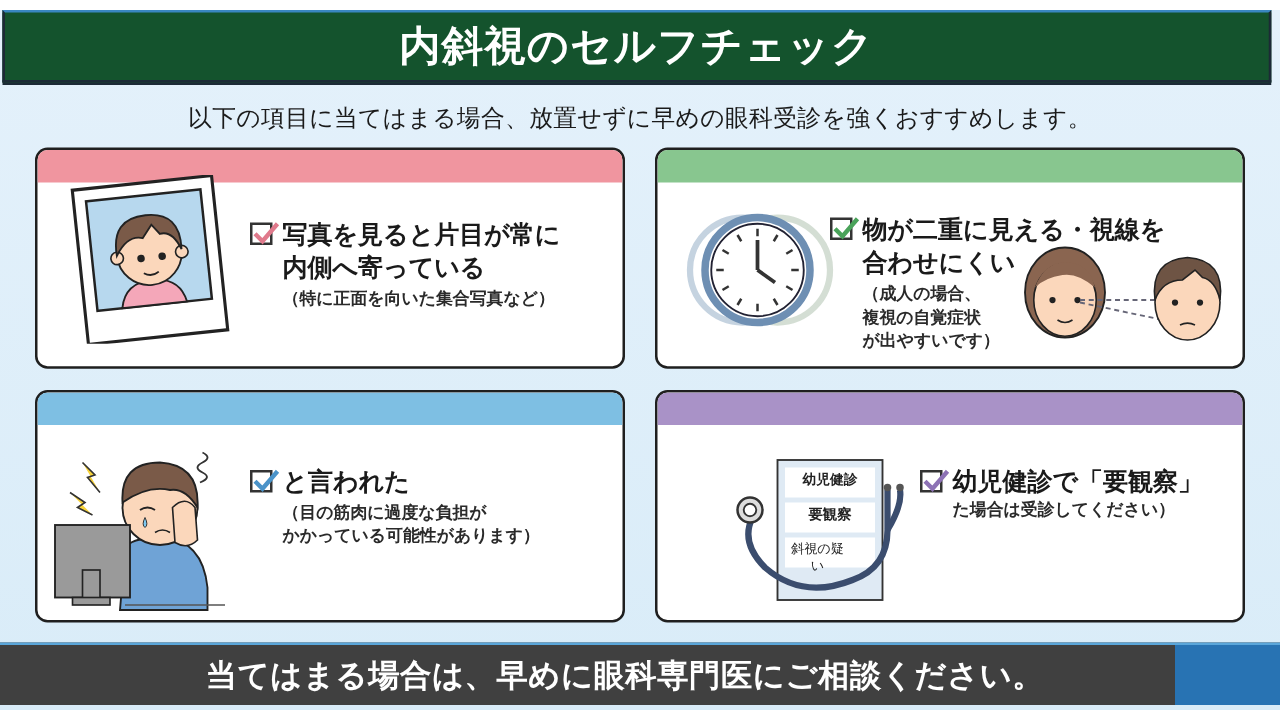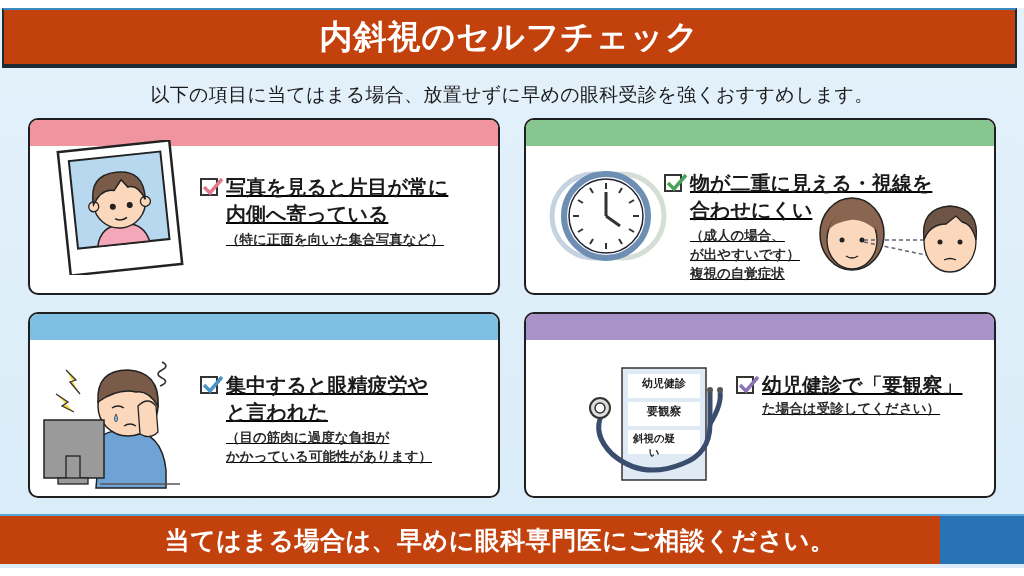--- a/index.html
+++ b/index.html
@@ -5,21 +5,21 @@
   * { box-sizing: border-box; margin: 0; padding: 0; }
   html, body { width: 1024px; height: 576px; overflow: hidden; background: #ffffff; }
   body { font-family: "DejaVu Sans", "Liberation Sans", sans-serif; position: relative; }
 
   .canvas {
     position: absolute; left: 0; top: 8px; width: 1024px; height: 560px;
     background: linear-gradient(#e4f1fb, #d9ecf8);
   }
   .title-banner {
     position: absolute; left: 2px; top: 8px; width: 1015px; height: 58px;
-    background: #c2410c; border: 2px solid #1c2a36; border-top-color: #3a87c1;
+    background: #14532d; border: 2px solid #1c2a36; border-top-color: #3a87c1;
     display: flex; align-items: center; justify-content: center;
     box-shadow: 0 2px 0 #1c2a36;
   }
   .title-banner h1 {
     color: #ffffff; font-size: 33px; font-weight: bold; letter-spacing: 1px;
   }
   .subtitle {
     position: absolute; left: 0; top: 82px; width: 1024px; text-align: center;
     font-size: 19px; font-weight: normal; color: #1a1a1a; letter-spacing: 0.3px;
   }
@@ -27,35 +27,35 @@
   .card {
     position: absolute; width: 472px; background: #ffffff;
     border: 2.5px solid #1f1f1f; border-radius: 10px; overflow: hidden;
   }
   .card .bar { height: 26px; width: 100%; }
   .card-1 { left: 28px; top: 118px; height: 177px; }
   .card-2 { left: 524px; top: 118px; height: 177px; }
   .card-3 { left: 28px; top: 312px; height: 186px; }
   .card-4 { left: 524px; top: 312px; height: 186px; }
 
-  .card-text { position: absolute; text-decoration: underline; }
+  .card-text { position: absolute; }
   .check-line { display: flex; align-items: flex-start; }
   .checkbox {
     width: 18px; height: 18px; border: 2px solid #333; margin-top: 4px; margin-right: 8px;
     position: relative; flex: none; background: #fff;
   }
   .checkbox svg { position: absolute; left: -1px; top: -5px; }
   .main-text { font-size: 20px; font-weight: bold; color: #1a1a1a; line-height: 27px; }
   .sub-text { font-size: 13.5px; font-weight: bold; color: #2a2a2a; line-height: 19px; margin-left: 26px; margin-top: 2px; }
 
   .illus { position: absolute; }
 
   .footer-banner {
     position: absolute; left: 0; top: 514px; width: 1024px; height: 50px;
-    background: #c2410c; display: flex; align-items: center; justify-content: center;
+    background: #404040; display: flex; align-items: center; justify-content: center;
     border-top: 2px solid #5aa6da;
   }
   .footer-banner .right-shade {
     position: absolute; right: 0; top: 0; width: 84px; height: 100%; background: #2873b3;
   }
   .footer-banner p {
     position: relative; color: #ffffff; font-size: 25px; font-weight: bold; letter-spacing: 0.5px;
     margin-right: 24px;
   }
 </style>
@@ -136,22 +136,22 @@
         <svg width="24" height="24" viewBox="0 0 24 24">
             <path d="M3 12 L9 18 L21 4" fill="none" stroke="#4aa35a" stroke-width="3.5"></path>
           </svg>
       </span>
       <div>
         <div class="main-text">物が二重に見える・視線を</div>
         <div class="main-text">合わせにくい</div>
       </div>
     </div>
     <div class="sub-text">（成人の場合、</div>
+    <div class="sub-text" style="margin-top:0">複視の自覚症状</div>
     <div class="sub-text" style="margin-top:0">が出やすいです）</div>
-    <div class="sub-text" style="margin-top:0">複視の自覚症状</div>
   </div>
   <div class="illus" style="left:290px; top:74px;">
     <svg width="170" height="80" viewBox="0 0 170 80">
       <ellipse cx="36" cy="40" rx="32" ry="36" fill="#8a6550" stroke="#222" stroke-width="1.5"></ellipse>
       <ellipse cx="36" cy="46" rx="25" ry="29" fill="#fbd7bb" stroke="#222" stroke-width="1.3"></ellipse>
       <path d="M12 36 Q20 14 40 16 Q56 18 60 36 Q46 24 34 26 Q20 28 12 36 Z" fill="#8a6550"></path>
       <circle cx="26" cy="46" r="2.5" fill="#222"></circle>
         <circle cx="46" cy="46" r="2.5" fill="#222"></circle>
       <path d="M30 62 Q36 66 42 62" fill="none" stroke="#222" stroke-width="1.3"></path>
       <line x1="48" y1="46" x2="120" y2="46" stroke="#667" stroke-width="1.5" stroke-dasharray="4 3"></line>
@@ -186,21 +186,20 @@
     </svg>
   </div>
   <div class="card-text" style="left:170px; top:58px;">
     <div class="check-line">
       <span class="checkbox">
         <svg width="24" height="24" viewBox="0 0 24 24">
             <path d="M3 12 L9 18 L21 4" fill="none" stroke="#4a93c9" stroke-width="3.5"></path>
           </svg>
       </span>
       <div>
-        <div class="main-text">集中すると眼精疲労や</div>
         <div class="main-text">と言われた</div>
       </div>
     </div>
     <div class="sub-text">（目の筋肉に過度な負担が</div>
     <div class="sub-text" style="margin-top:0">かかっている可能性があります）</div>
   </div>
 </div>
 
 <div class="card card-4">
   <div class="bar" style="background:#a992c7"></div>
@@ -212,21 +211,21 @@
       <rect x="46" y="66" width="72" height="24" fill="#fff"></rect>
       <path d="M20 50 Q10 70 30 90 Q60 116 100 100 Q128 90 128 60 L128 28" fill="none" stroke="#3b4d6e" stroke-width="5"></path>
       <path d="M128 60 Q140 40 138 28" fill="none" stroke="#3b4d6e" stroke-width="5"></path>
       <circle cx="128" cy="26" r="3" fill="#555"></circle>
         <circle cx="138" cy="26" r="3" fill="#555"></circle>
       <circle cx="18" cy="44" r="10" fill="#ddd" stroke="#333" stroke-width="2"></circle>
       <circle cx="18" cy="44" r="5" fill="#fff" stroke="#333" stroke-width="1.5"></circle>
     </svg>
     <div style="position:absolute; left:46px; top:12px; width:72px; text-align:center; font-size:11px; font-weight:bold; color:#222;">幼児健診</div>
     <div style="position:absolute; left:46px; top:40px; width:72px; text-align:center; font-size:11.5px; font-weight:bold; color:#222;">要観察</div>
-    <div style="position:absolute; left:46px; top:68px; width:52px; text-align:center; font-size:10.5px; font-weight:bold; color:#222;">斜視の疑い</div>
+    <div style="position:absolute; left:46px; top:68px; width:52px; text-align:center; font-size:10.5px; font-weight:normal; color:#222;">斜視の疑い</div>
   </div>
   <div class="card-text" style="left:210px; top:58px;">
     <div class="check-line">
       <span class="checkbox">
         <svg width="24" height="24" viewBox="0 0 24 24">
             <path d="M3 12 L9 18 L21 4" fill="none" stroke="#8d72b5" stroke-width="3.5"></path>
           </svg>
       </span>
       <div>
         <div class="main-text">幼児健診で「要観察」</div>

